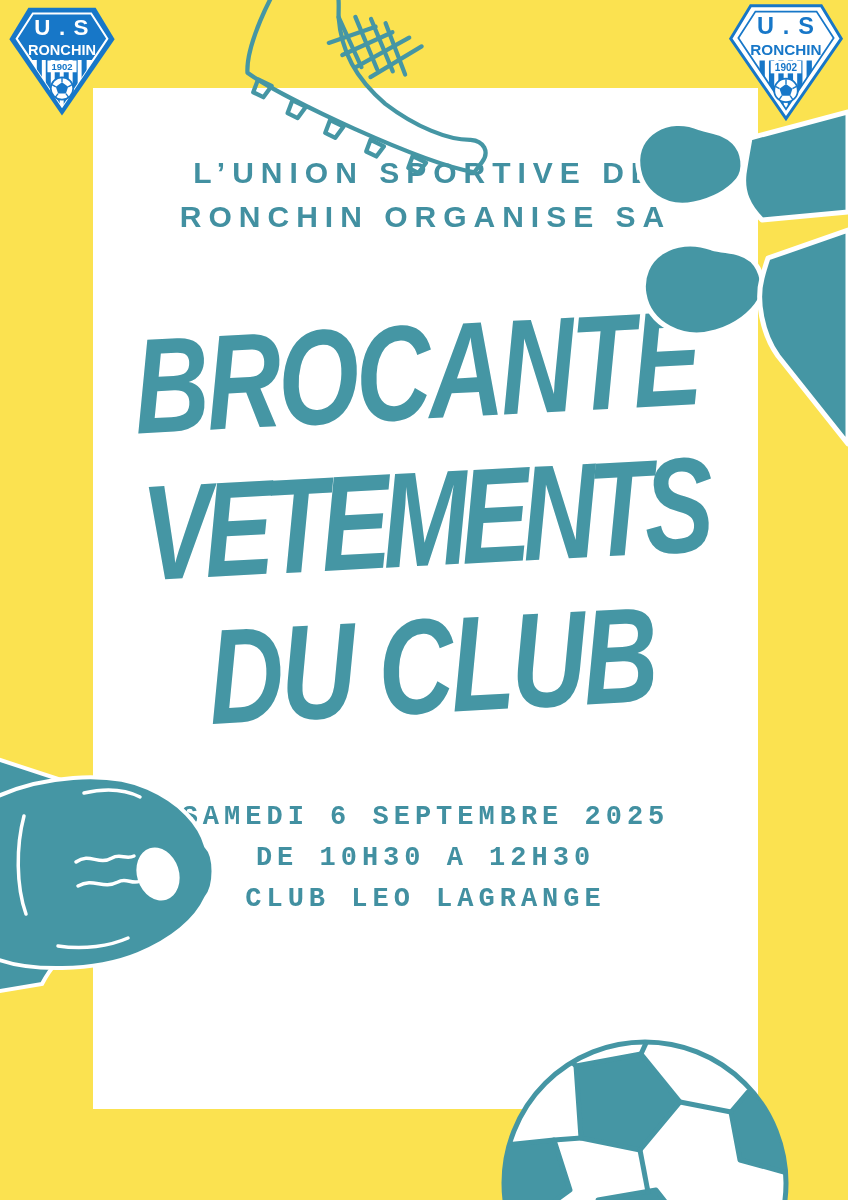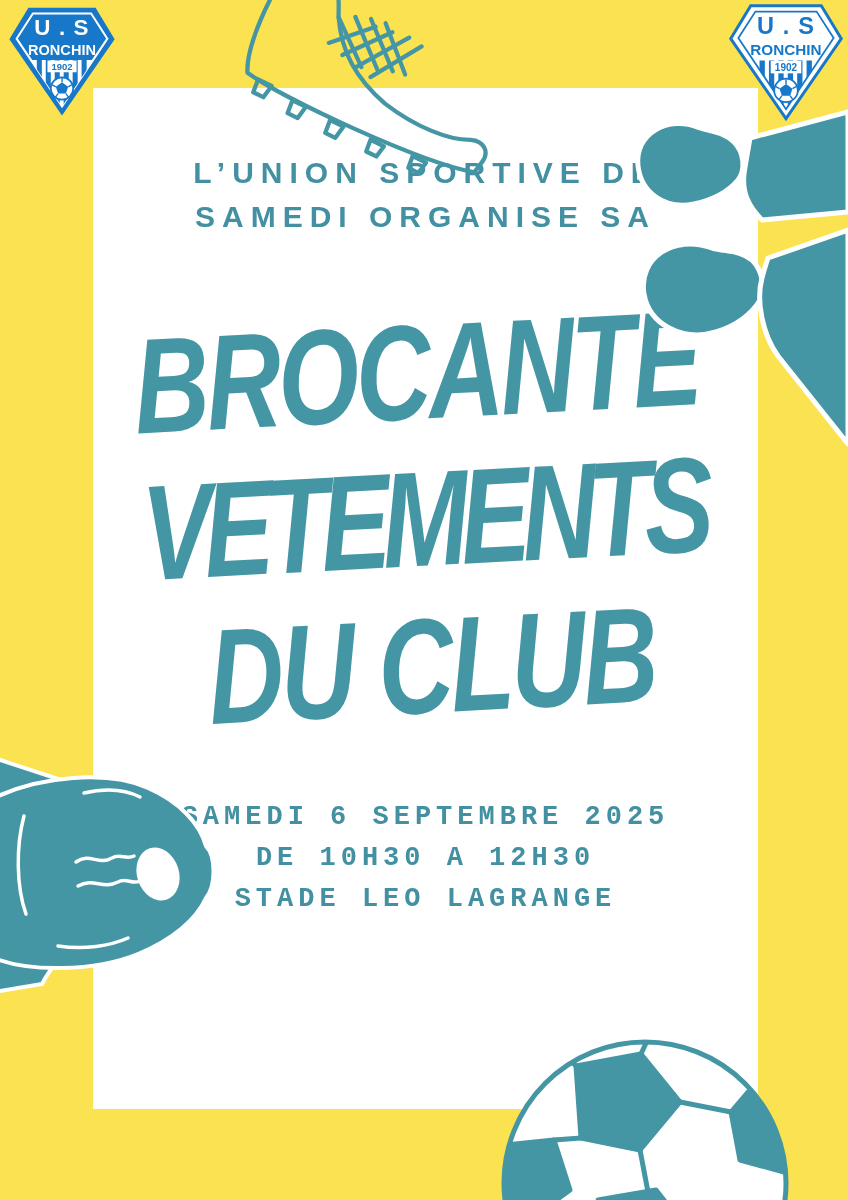--- a/index.html
+++ b/index.html
@@ -37,33 +37,33 @@
 </style>
 </head>
 <body>
 
 <div class="poster">
 
   <div class="panel"></div>
 
   <div class="organizer">
     <div>L’UNION SPORTIVE DE</div>
-    <div>SAMEDI ORGANISE SA</div>
+    <div>RONCHIN ORGANISE SA</div>
   </div>
 
   <div class="title">
     <div class="title-line">BROCANTE</div>
     <div class="title-line">VETEMENTS</div>
     <div class="title-line">DU CLUB</div>
   </div>
 
   <div class="details">
     <div>SAMEDI 6 SEPTEMBRE 2025</div>
     <div>DE 10H30 A 12H30</div>
-    <div>STADE LEO LAGRANGE</div>
+    <div>CLUB LEO LAGRANGE</div>
   </div>
 
   <svg class="deco" viewBox="0 0 848 1200" aria-hidden="true">
 
     <g transform="translate(272,-46) rotate(26) scale(1.25)" stroke="#4596A4" stroke-width="3.4" fill="none" stroke-linecap="round" stroke-linejoin="round">
       <path d="M 18,6 C 32,-2 50,-4 60,4 C 64,8 66,14 70,22 C 84,46 104,60 134,68 C 164,74 192,72 208,64 C 218,60 226,66 224,76 L 222,86 C 180,98 60,100 24,94 C 14,76 12,30 18,6 Z"></path>
       <path d="M 22,10 C 36,4 50,2 58,8"></path>
       <path d="M 70,22 L 104,50"></path>
         <path d="M 82,16 L 116,46"></path>
         <path d="M 94,12 L 128,42"></path>

